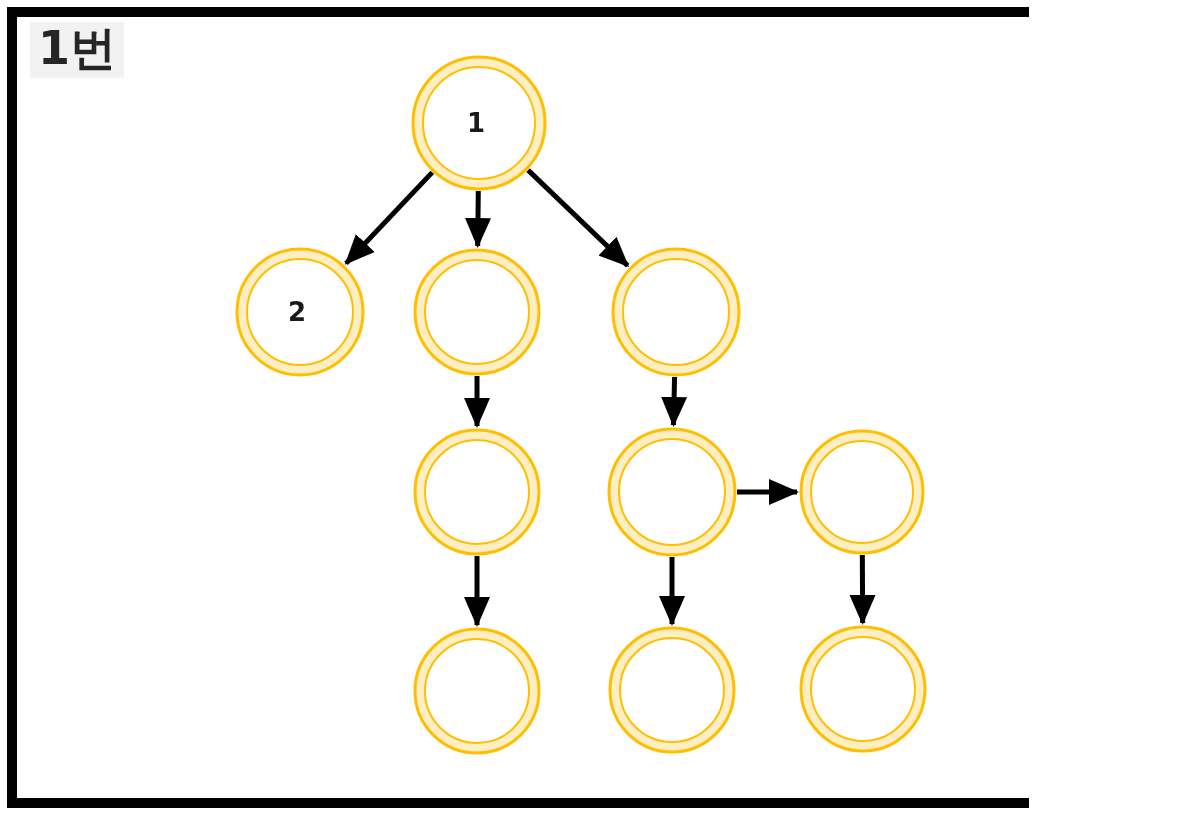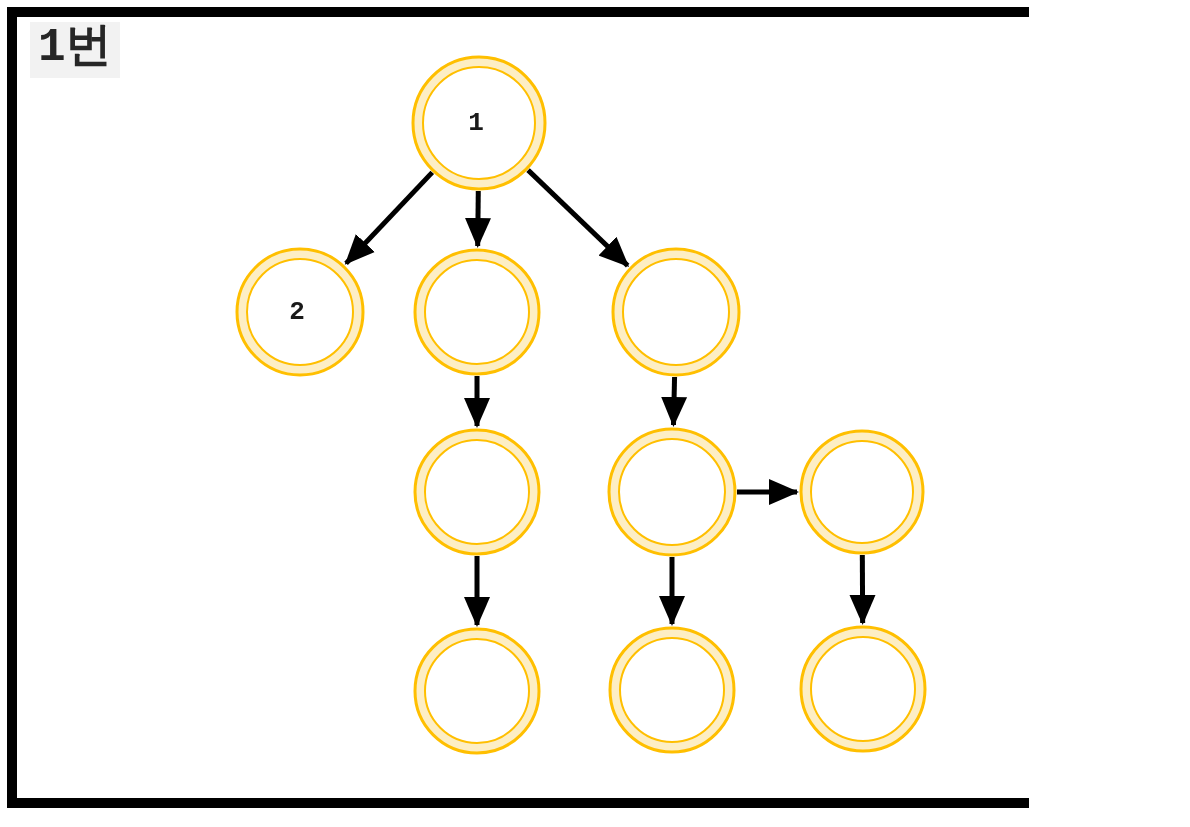--- a/index.html
+++ b/index.html
@@ -9,21 +9,20 @@
   }
   body {
     font-family: "DejaVu Sans", "Liberation Sans", sans-serif;
   }
   #canvas {
     position: relative;
     width: 1029px;
     height: 827px;
     background: #ffffff;
     overflow: hidden;
-    font-family: Liberation Mono, monospace;
   }
   
   #frame {
     position: absolute;
     left: 7px;
     top: 7px;
     width: 1162px;
     height: 801px;
     border: 10px solid #000000;
     box-sizing: border-box;

